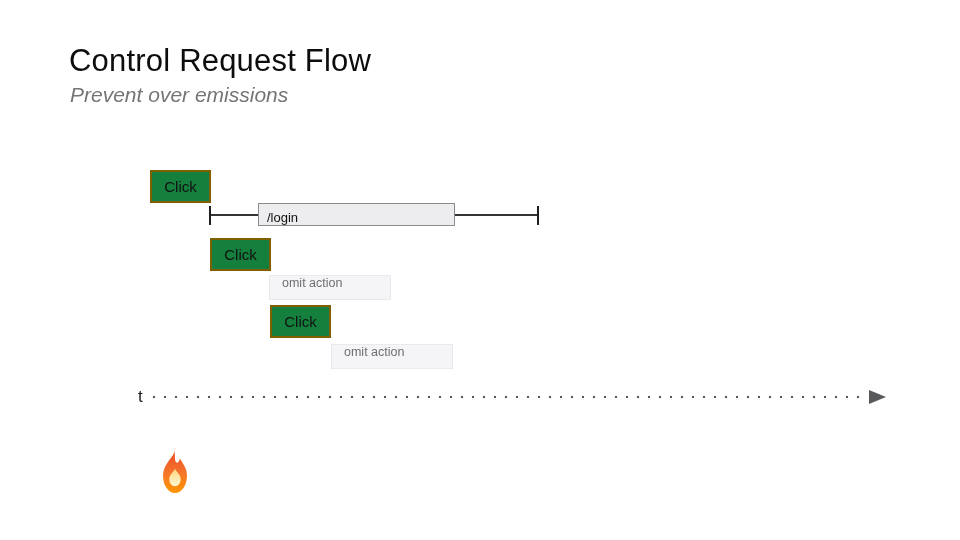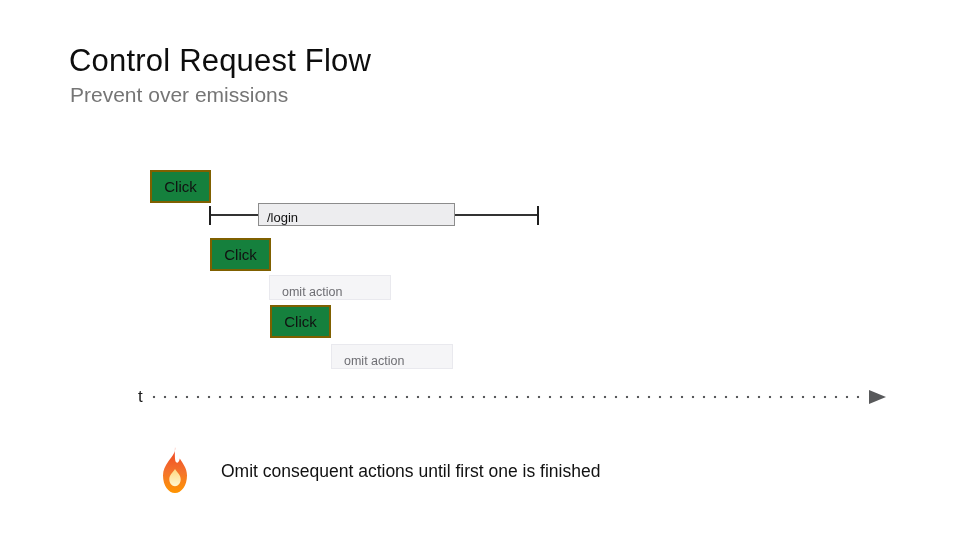--- a/index.html
+++ b/index.html
@@ -29,20 +29,21 @@
     white-space: nowrap;
   }
   .subtitle {
     position: absolute;
     left: 41px;
     top: 83px;
     font-size: 21px;
     font-weight: 400;
     color: #757575;
     white-space: nowrap;
+    font-style: italic;
   }
 
   
   .click-btn {
     position: absolute;
     width: 57px;
     height: 29px;
     background: #15803d;
     border: 2px solid #7f6000;
     display: flex;
@@ -89,21 +90,21 @@
   }
 
   
   .omit-box {
     position: absolute;
     width: 108px;
     height: 23px;
     background: #f5f5f7;
     border: 1px solid #e9e9ee;
     display: flex;
-    align-items: flex-end;
+    align-items: flex-start;
     padding-left: 12px;
     font-size: 12.5px;
     color: #6e6e73;
   }
   .omit-1 { left: 240px; top: 275px; }
   .omit-2 { left: 302px; top: 344px; }
 
   
   .time-label {
     position: absolute;
@@ -198,15 +199,14 @@
         </linearGradient>
         <linearGradient id="fireInner" x1="0" y1="0" x2="0" y2="1">
           <stop offset="0" stop-color="#ffd882"></stop>
           <stop offset="1" stop-color="#fff7cf"></stop>
         </linearGradient>
       </defs>
       <path fill="url(#fireOuter)" d="M18 1 C 19.2 6 15.2 10 11.6 15 C 8 20 6 24.5 6 29.5 C 6 39.5 11.4 47 18 47 C 24.6 47 30 39.5 30 29.5 C 30 22 25.5 17 22.8 12.5 C 22.3 15.5 20.8 17.3 19.5 16.6 C 17.9 15.8 17.6 11 18 1 Z"></path>
       <path fill="url(#fireInner)" d="M18 23 C 15.3 27 12.3 29.2 12.3 33.2 C 12.3 37.2 14.9 40.2 18 40.2 C 21.1 40.2 23.7 37.2 23.7 33.2 C 23.7 29.2 20.7 27 18 23 Z"></path>
     </svg>
   </div>
-  <div class="note">Omit consequent actions until first one is finished</div>
 
 </div>
 
 </body></html>

